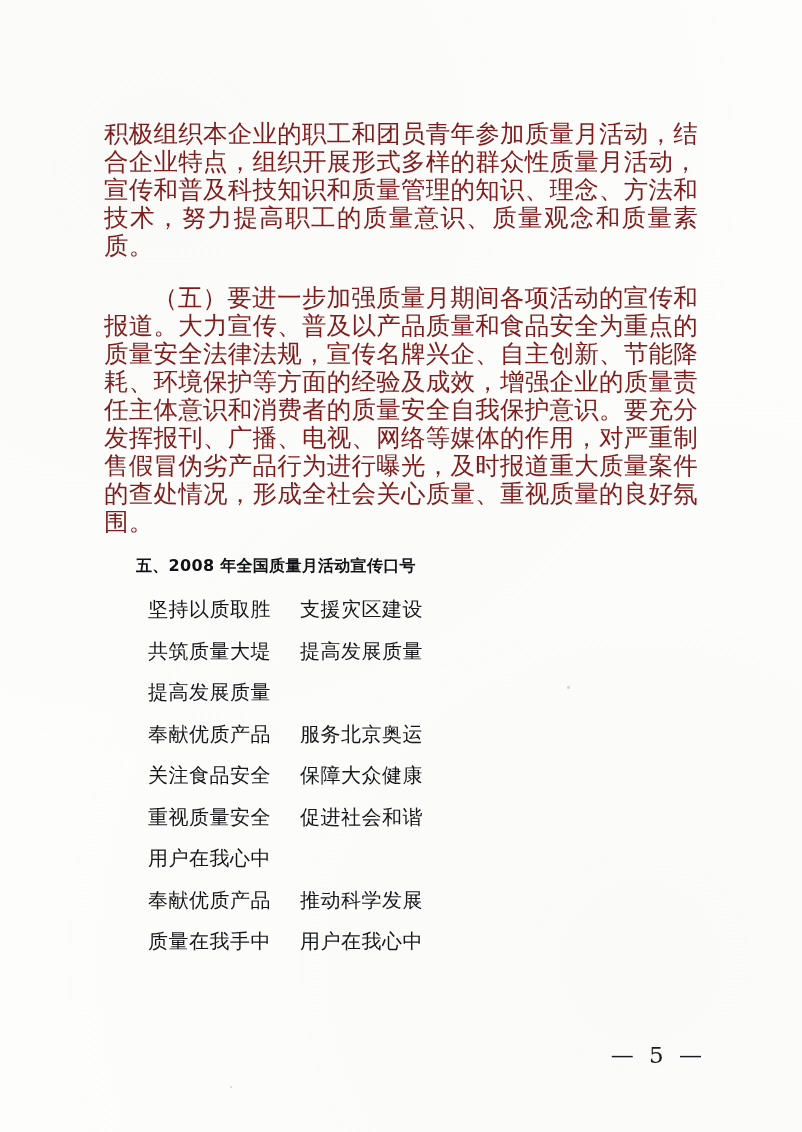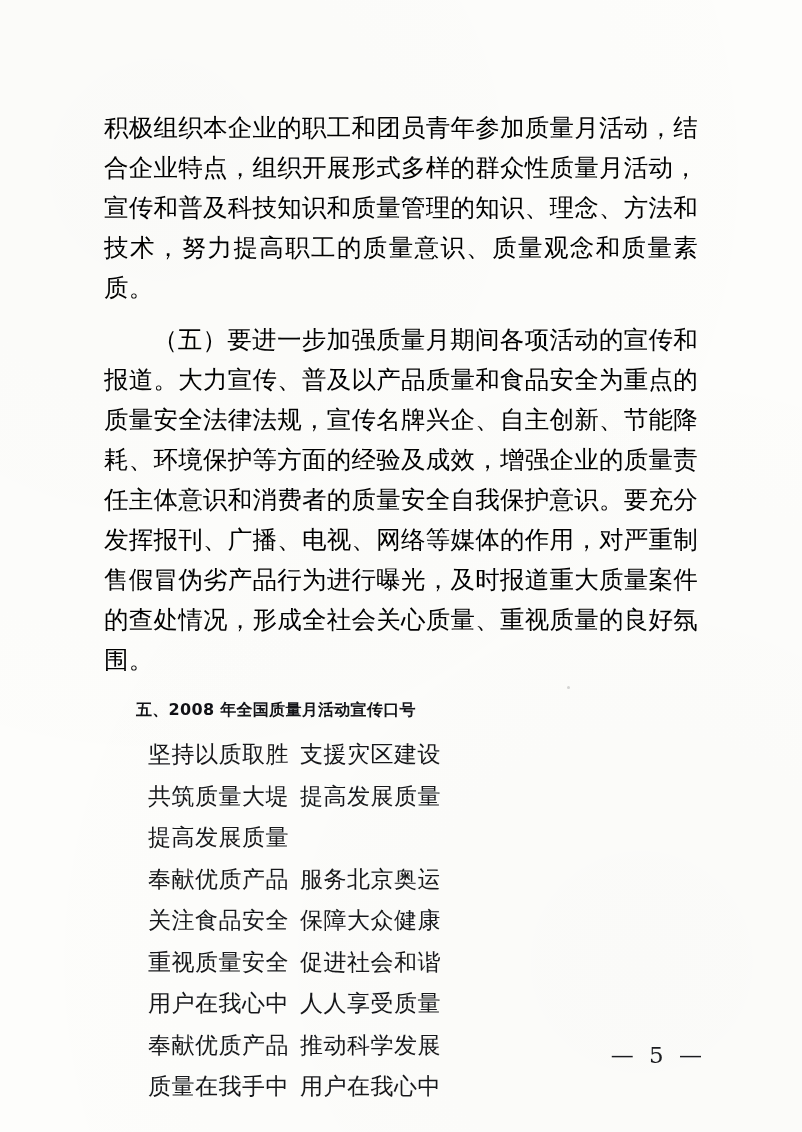--- a/index.html
+++ b/index.html
@@ -27,24 +27,24 @@
       radial-gradient(circle at 80% 85%, rgba(0,0,0,0.012), rgba(0,0,0,0) 60%);
     pointer-events: none;
   }
   .doc-body {
     position: absolute;
     left: 104px;
     top: 104px;
     width: 594px;
   }
   p.para {
-    margin: 4px 0 0 0;
+    margin: 16px 0 0 0;
     font-size: 24.5px;
-    line-height: 40px;
-    color: #000000;
+    line-height: 28px;
+    color: #7f1d1d;
     text-align: justify;
     text-justify: inter-ideograph;
     letter-spacing: 0.2px;
     font-family: "DejaVu Serif", "Liberation Serif", serif;
   }
   p.para.indent {
     text-indent: 2em;
   }
   .gap-1 { height: 8px; }
   h2.section-heading {
@@ -57,25 +57,25 @@
     font-family: "DejaVu Sans", "Liberation Sans", sans-serif;
     letter-spacing: 0.3px;
   }
   .slogan-list {
     margin: 4px 0 0 0;
     padding: 0;
     list-style: none;
   }
   .slogan-row {
     display: flex;
-    font-size: 23px;
+    font-size: 20px;
     line-height: 41.5px;
     color: #16171a;
     padding-left: 44px;
-    font-family: Liberation Sans, sans-serif;
+    font-family: Liberation Mono, monospace;
   }
   .slogan-left {
     width: 152px;
     flex: 0 0 152px;
     letter-spacing: 0.5px;
   }
   .slogan-right {
     flex: 1 1 auto;
     letter-spacing: 0.5px;
   }
@@ -130,21 +130,20 @@
       <li class="slogan-row">
         <span class="slogan-left">关注食品安全</span>
         <span class="slogan-right">保障大众健康</span>
       </li>
       <li class="slogan-row">
         <span class="slogan-left">重视质量安全</span>
         <span class="slogan-right">促进社会和谐</span>
       </li>
       <li class="slogan-row">
         <span class="slogan-left">用户在我心中</span>
-        <span class="slogan-right">人人享受质量</span>
       </li>
       <li class="slogan-row">
         <span class="slogan-left">奉献优质产品</span>
         <span class="slogan-right">推动科学发展</span>
       </li>
       <li class="slogan-row">
         <span class="slogan-left">质量在我手中</span>
         <span class="slogan-right">用户在我心中</span>
       </li>
 

